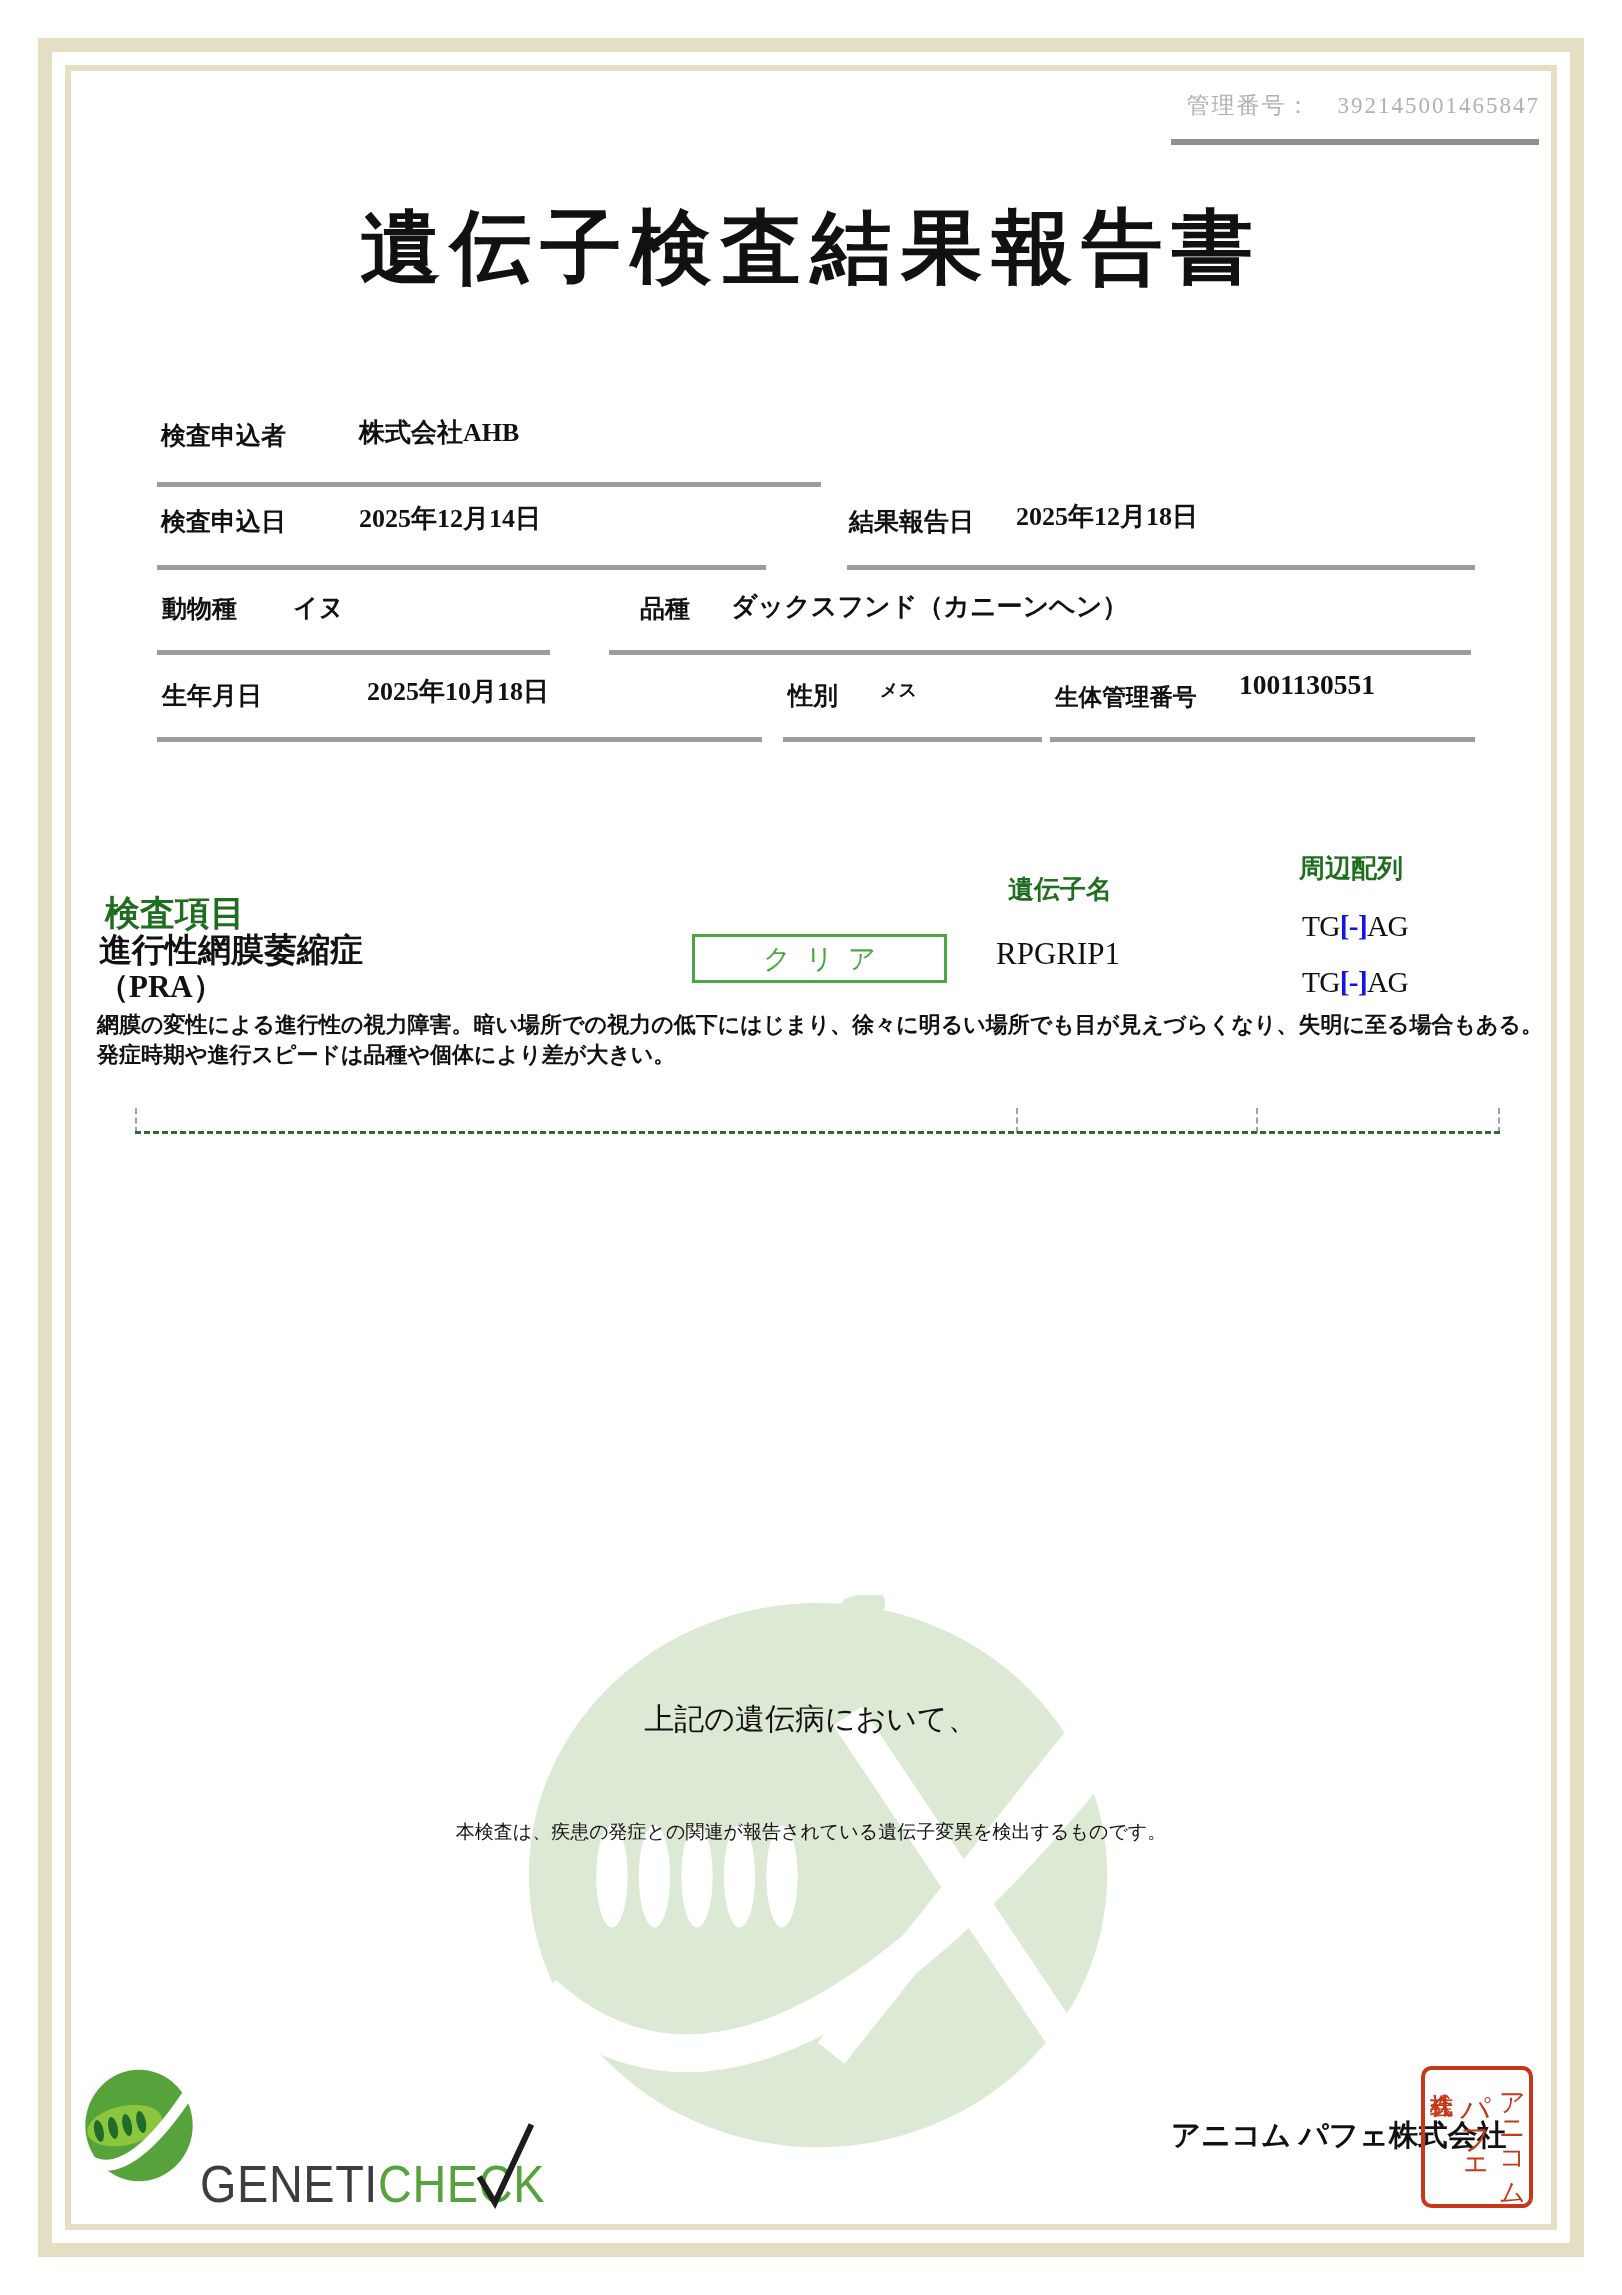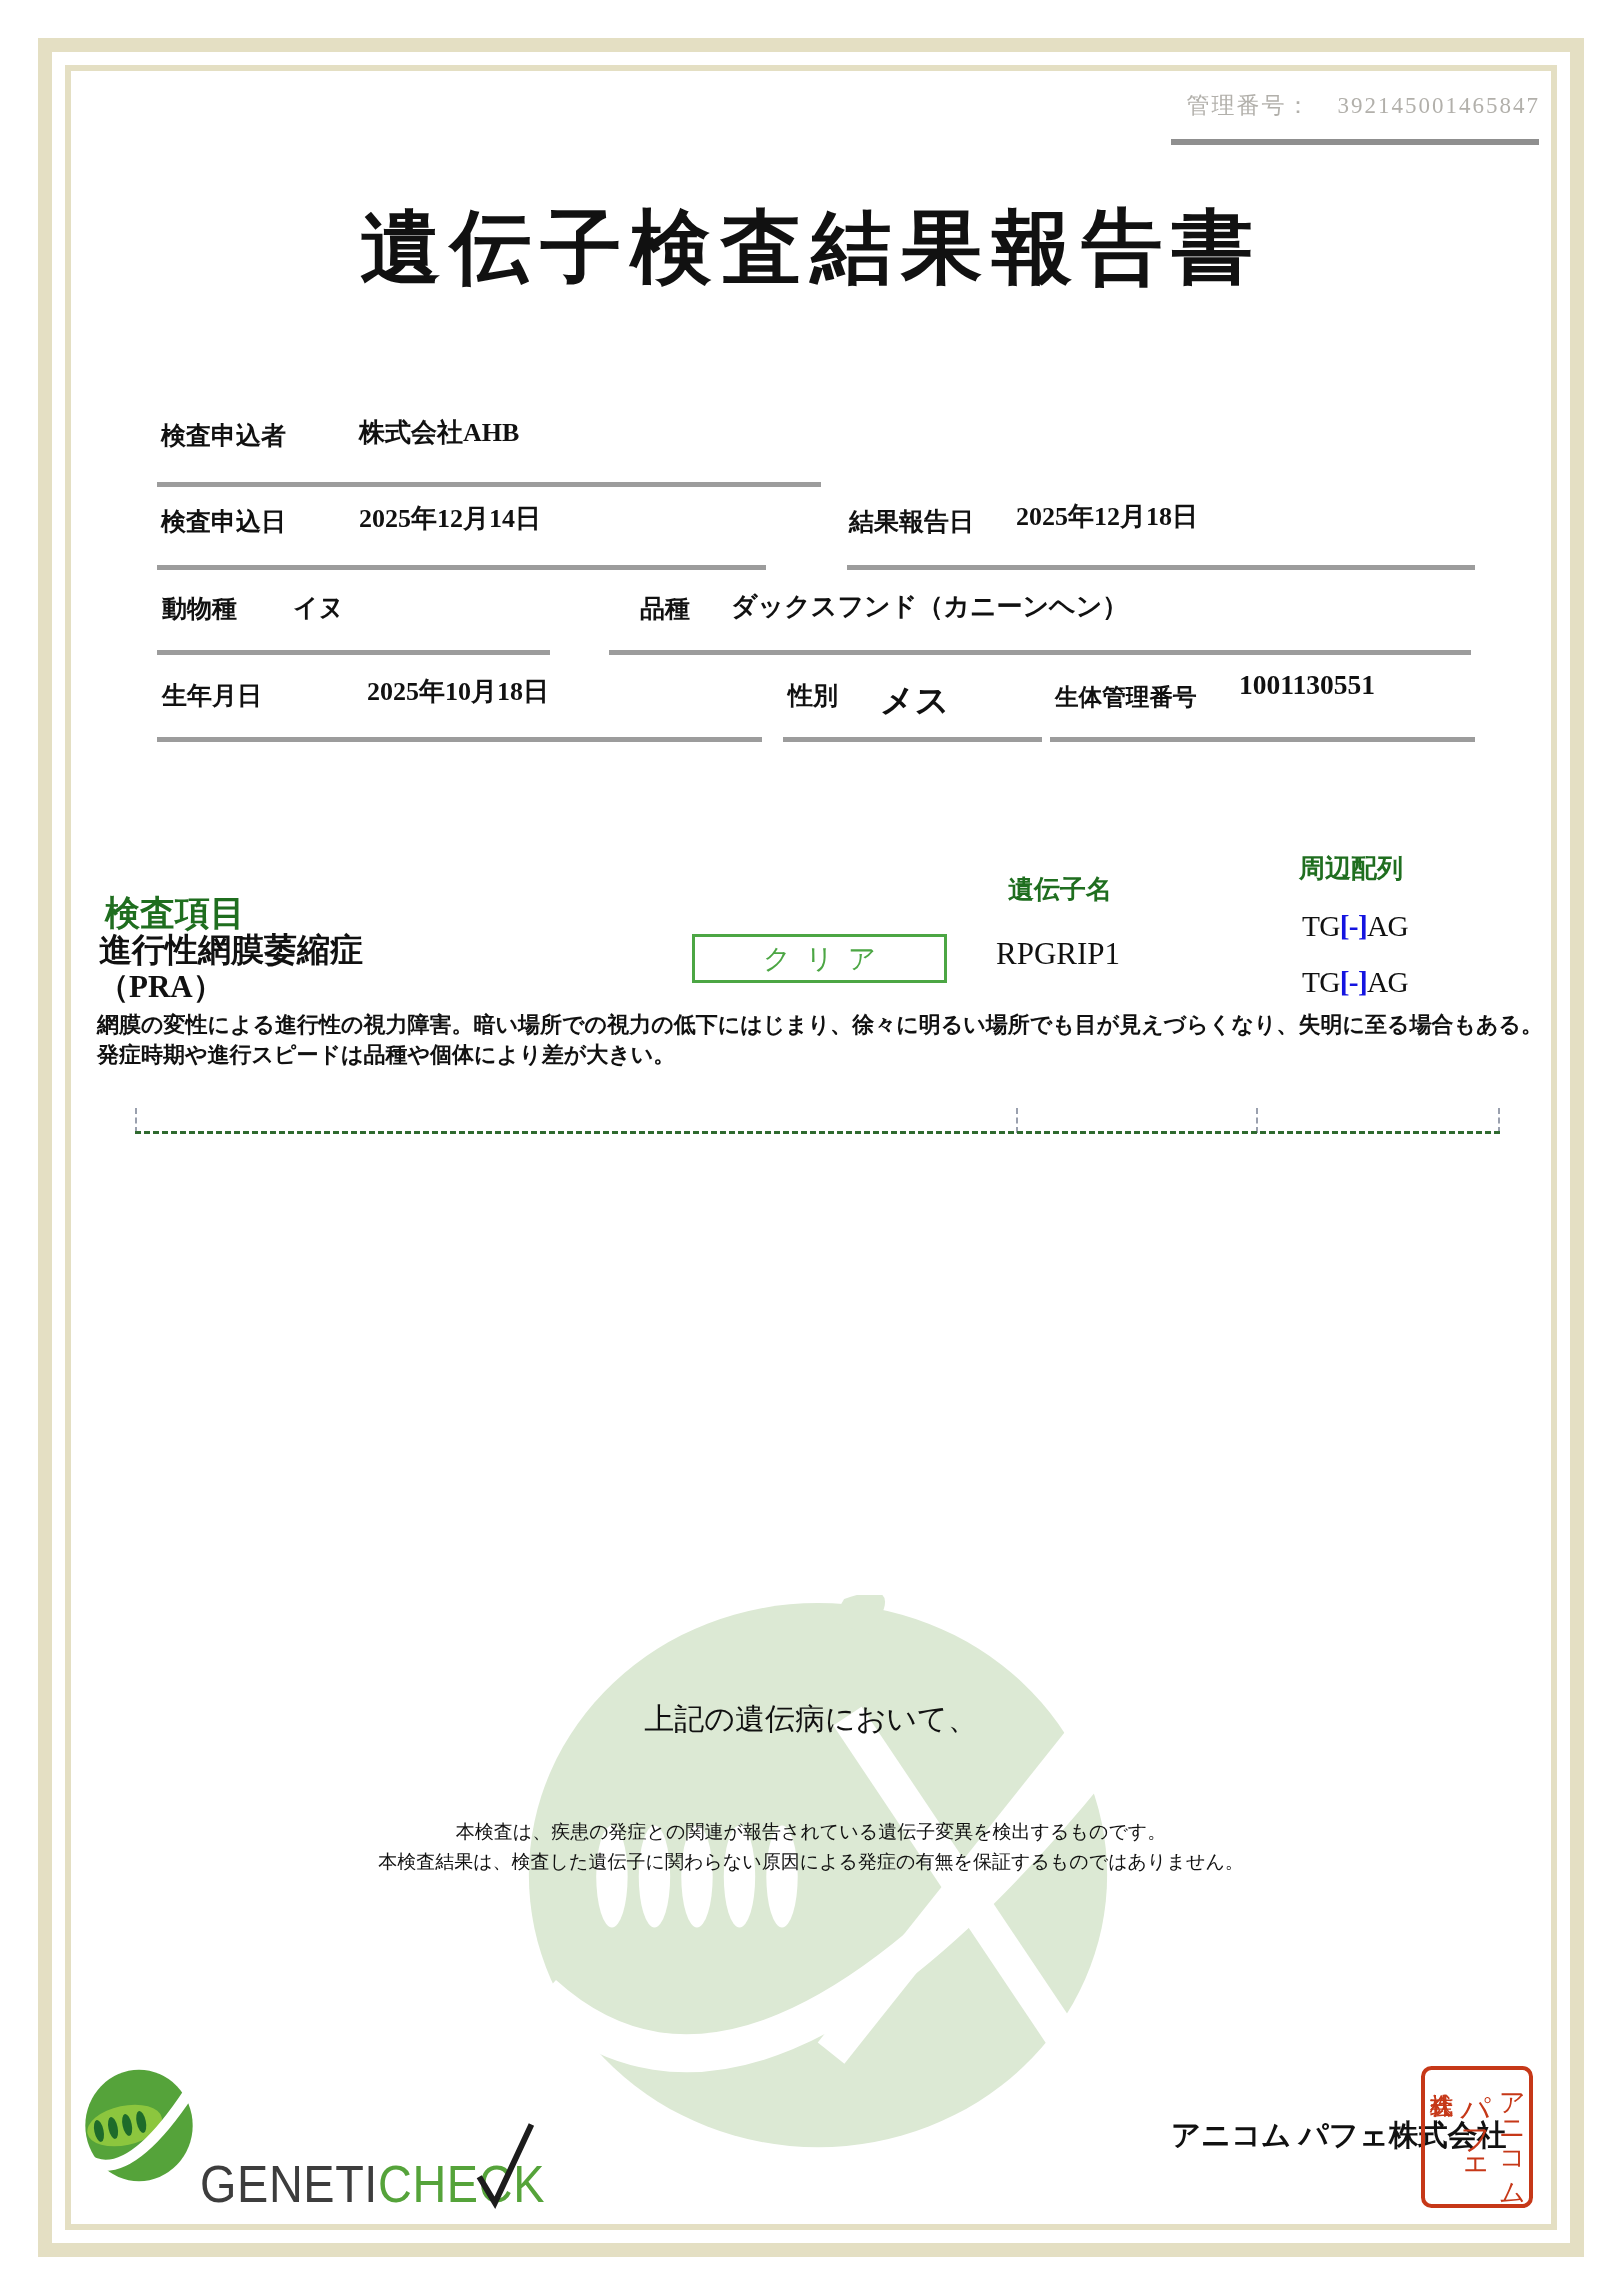--- a/index.html
+++ b/index.html
@@ -78,21 +78,21 @@
 
   <div class="abs label nowrap" style="left:612px;top:592px;margin-left:28px;">品種</div>
   <div class="abs value nowrap" style="left:731px;top:589px;">ダックスフンド（カニーンヘン）</div>
   <div class="abs uline" style="left:609px;top:650px;width:862px;"></div>
 
   <div class="abs label nowrap" style="left:162px;top:679px;">生年月日</div>
   <div class="abs value nowrap" style="left:367px;top:674px;">2025年10月18日</div>
   <div class="abs uline" style="left:157px;top:737px;width:605px;"></div>
 
   <div class="abs label nowrap" style="left:788px;top:679px;">性別</div>
-  <div class="abs value nowrap" style="left:880px;top:678px;font-size:34px;">メス</div>
+  <div class="abs value nowrap" style="left:880px;top:678px;font-size:18px;">メス</div>
   <div class="abs uline" style="left:783px;top:737px;width:259px;"></div>
 
   <div class="abs label nowrap" style="left:1055px;top:681px;font-size:23.6px;">生体管理番号</div>
   <div class="abs value nowrap" style="left:1239px;top:669px;font-size:27.5px;">1001130551</div>
   <div class="abs uline" style="left:1050px;top:737px;width:425px;"></div>
 
   <div class="abs b green nowrap" style="left:105px;top:890px;font-size:35px;">検査項目</div>
   <div class="abs b nowrap" style="left:99px;top:928px;font-size:33px;">進行性網膜萎縮症</div>
   <div class="abs b nowrap" style="left:98px;top:966px;font-size:31px;">（PRA）</div>
 
@@ -126,21 +126,20 @@
     <ellipse cx="295" cy="430" rx="24" ry="78" fill="#ffffff"></ellipse>
     <ellipse cx="360" cy="430" rx="24" ry="78" fill="#ffffff"></ellipse>
     <ellipse cx="425" cy="430" rx="24" ry="78" fill="#ffffff"></ellipse>
     <path d="M 60 610 Q 380 900 900 260" stroke="#ffffff" stroke-width="58" fill="none"></path>
     <path d="M 500 700 L 910 185" stroke="#ffffff" stroke-width="52" fill="none"></path>
     <path d="M 525 185 L 890 730" stroke="#ffffff" stroke-width="52" fill="none"></path>
   </svg>
 
   <div class="abs center sans nowrap" style="top:1699px;font-size:30px;">上記の遺伝病において、</div>
   <div class="abs center sans nowrap" style="top:1819px;font-size:19px;">本検査は、疾患の発症との関連が報告されている遺伝子変異を検出するものです。</div>
-  <div class="abs center sans nowrap" style="top:1849px;font-size:19px;">本検査結果は、検査した遺伝子に関わらない原因による発症の有無を保証するものではありません。</div>
 
   <svg class="abs" style="left:84px;top:2069px;" width="110" height="113" viewBox="0 0 168 172">
     <ellipse cx="84" cy="86" rx="82" ry="85" fill="var(--logo-green,#55a33a)"></ellipse>
     <g transform="rotate(-12 62 86)">
       <ellipse cx="62" cy="86" rx="58" ry="30" fill="#8cc63e"></ellipse>
       <ellipse cx="22" cy="86" rx="7" ry="17" fill="#1e6b2a"></ellipse>
       <ellipse cx="44" cy="86" rx="7" ry="17" fill="#1e6b2a"></ellipse>
       <ellipse cx="66" cy="86" rx="7" ry="17" fill="#1e6b2a"></ellipse>
       <ellipse cx="88" cy="86" rx="7" ry="17" fill="#1e6b2a"></ellipse>
     </g>

